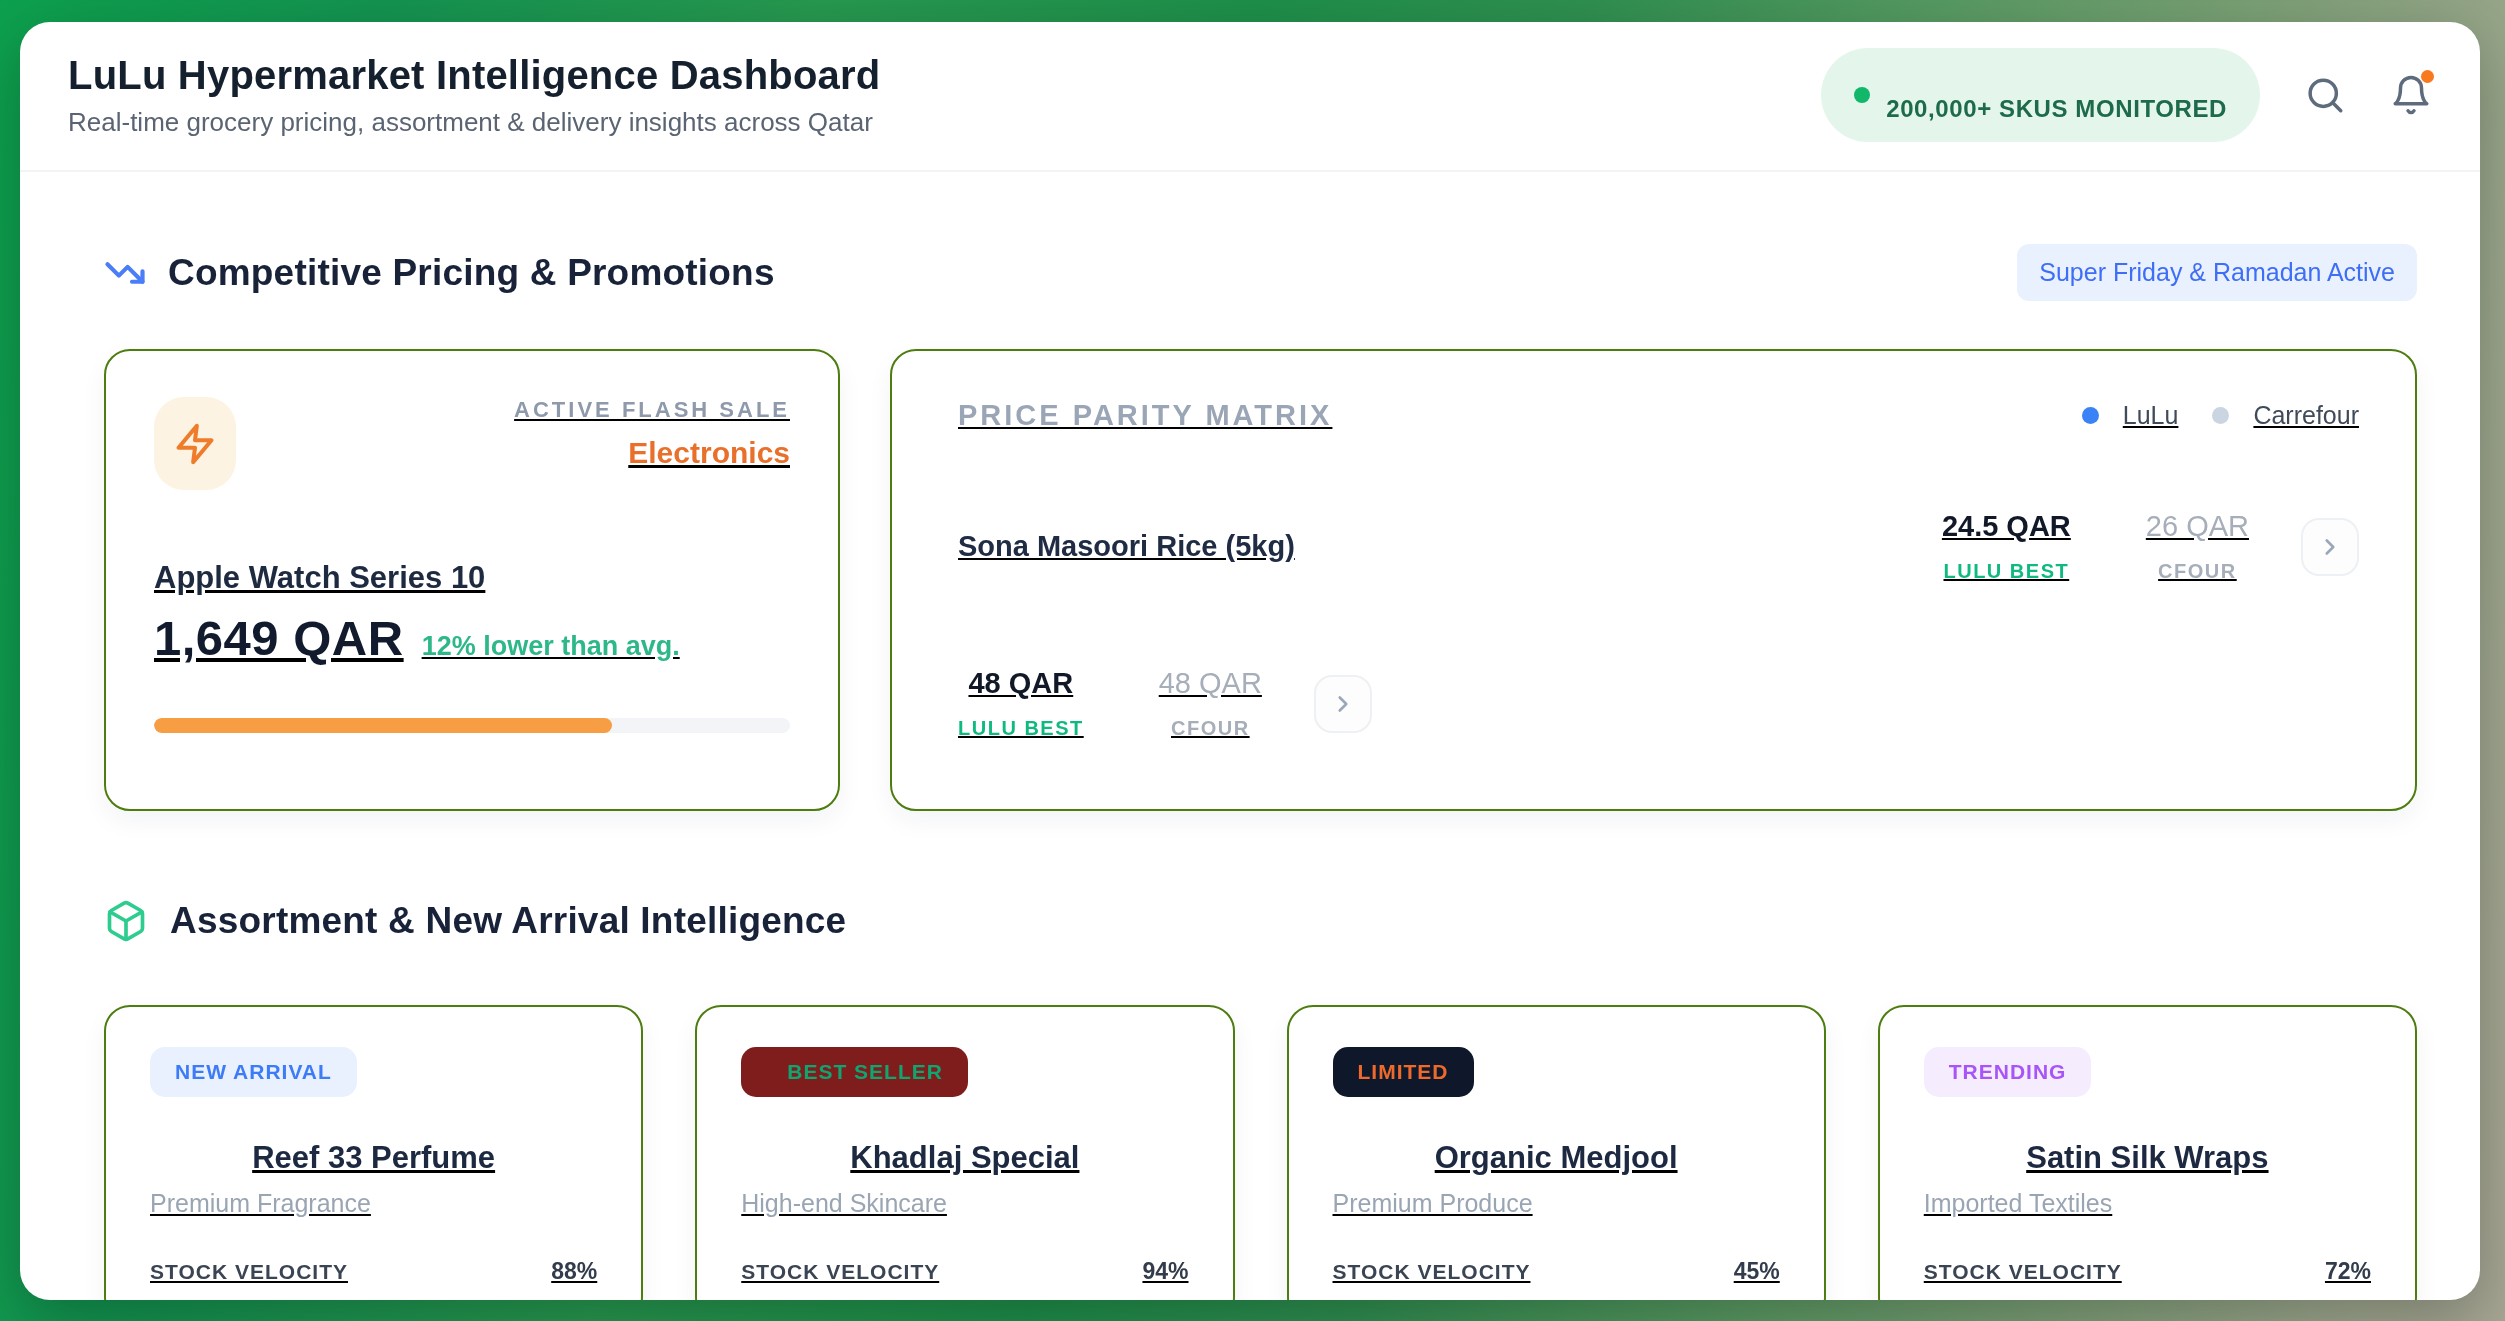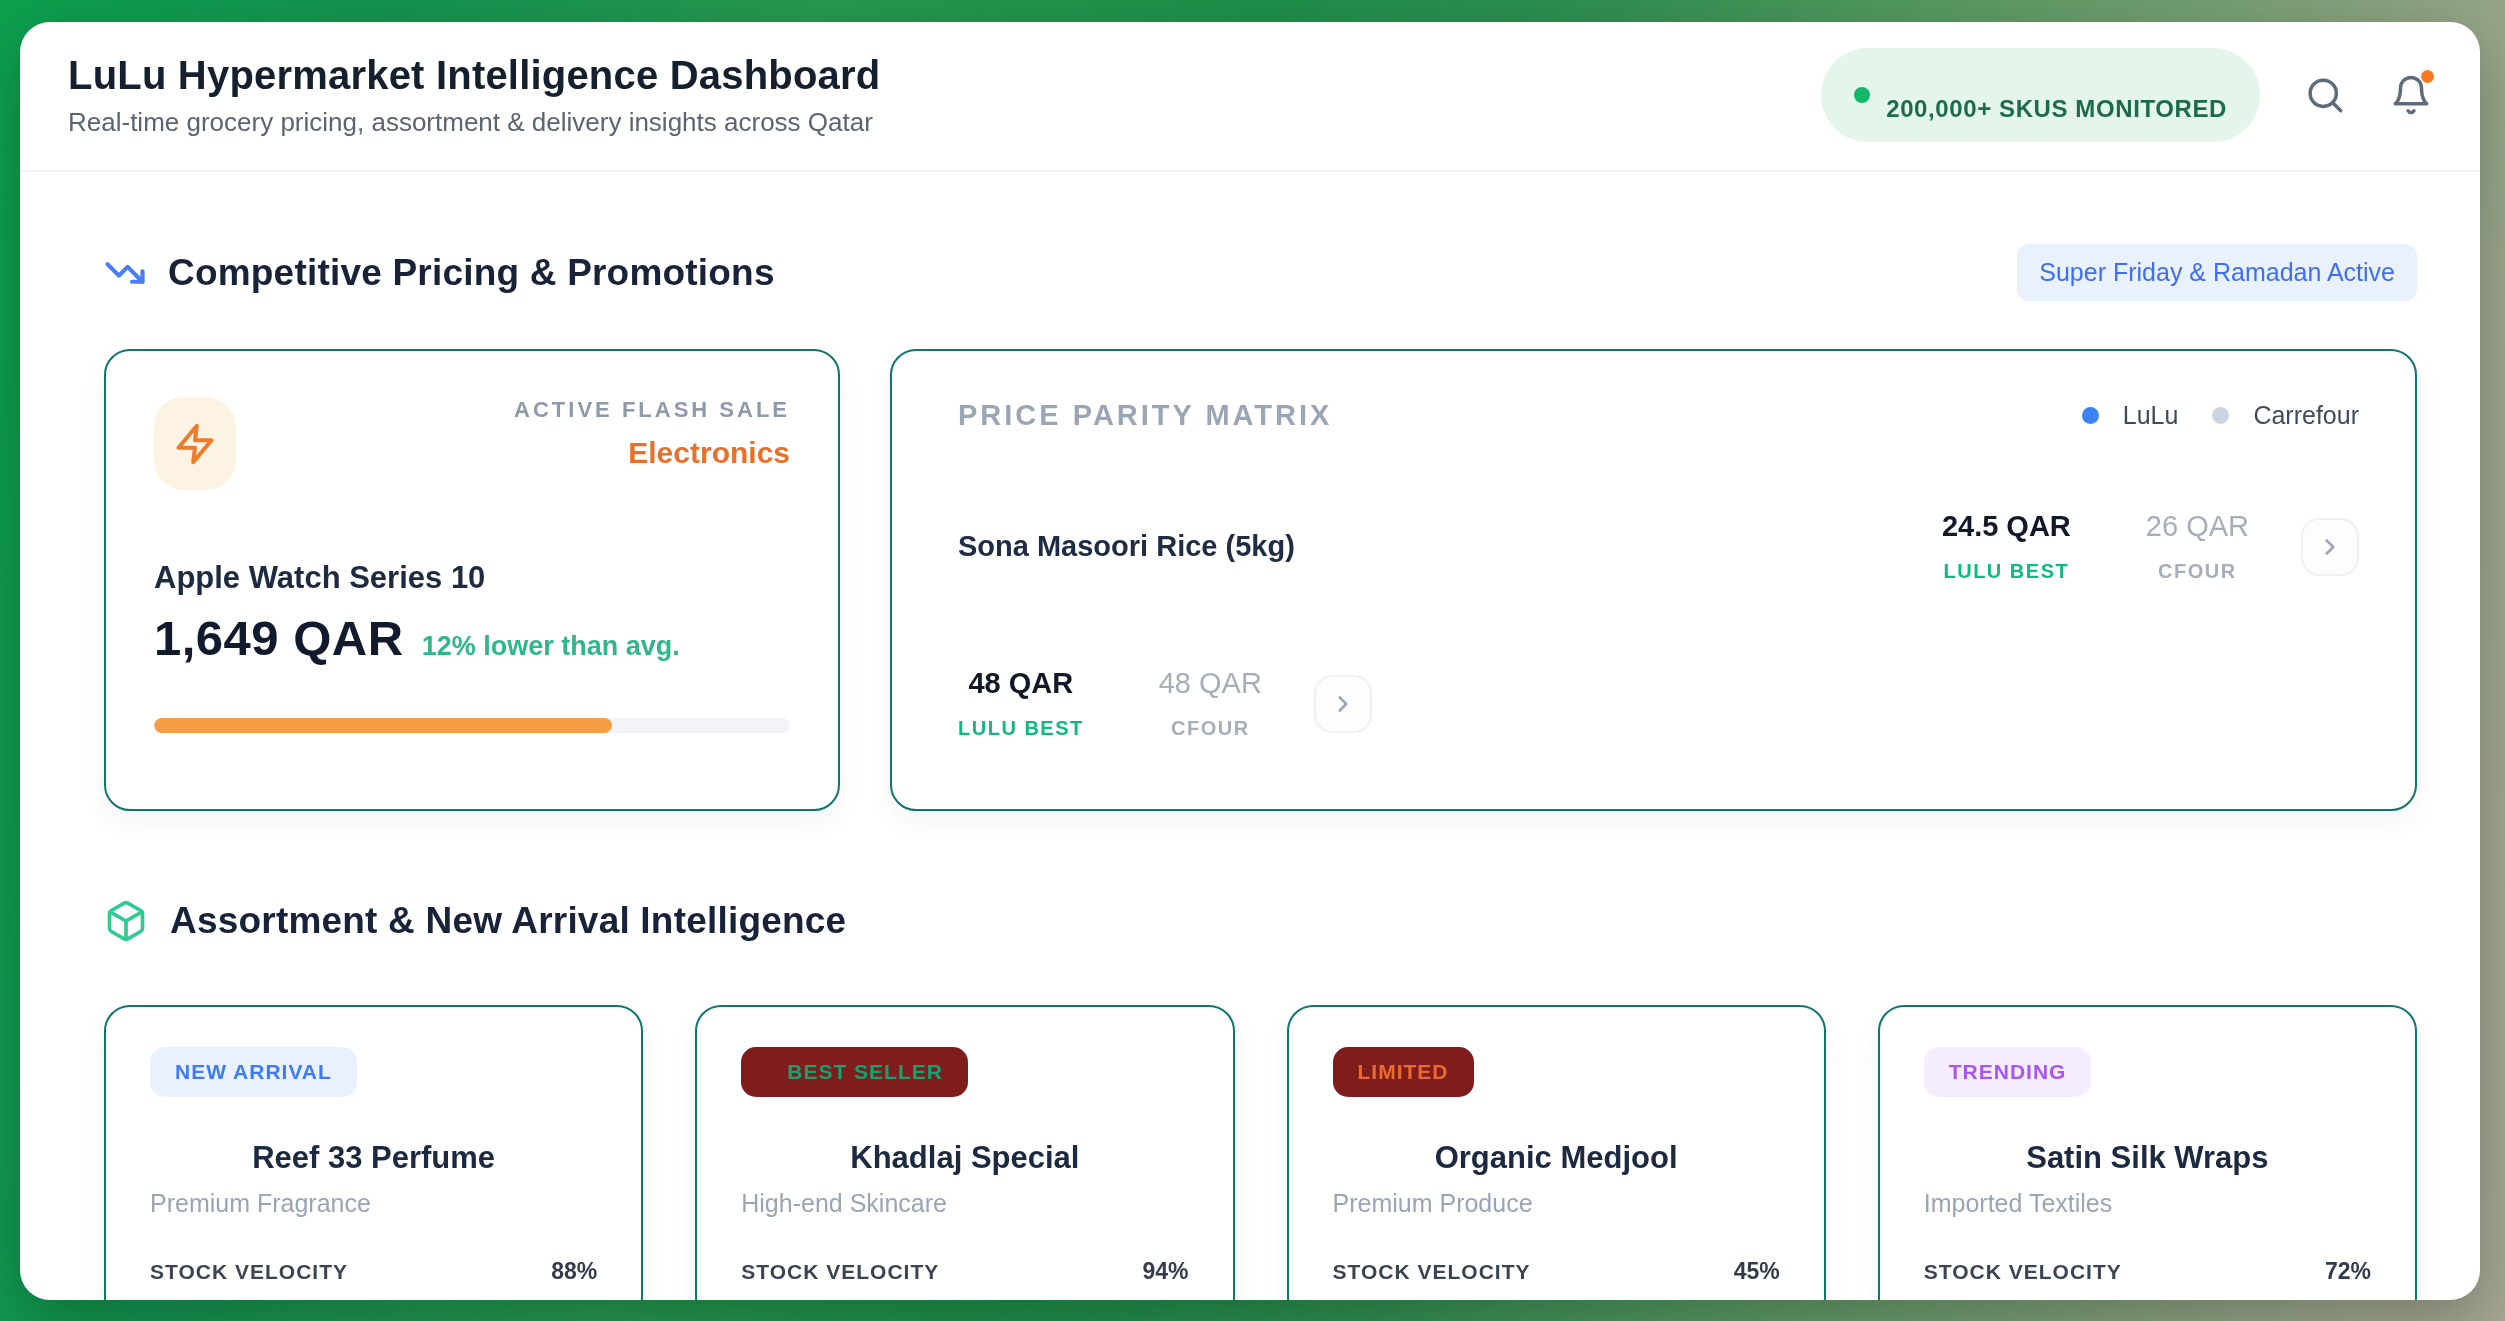--- a/index.html
+++ b/index.html
@@ -34,22 +34,23 @@
   .content{ padding:0 63px 0 84px; }
   .sect-head{ display:flex; align-items:center; justify-content:space-between; margin-top:72px;gap:28px; }
   .sect-head-left{ display:flex; align-items:center; gap:22px; }
   .sect-title{ font-size:37px; font-weight:700; color:#18233a; letter-spacing:.2px; }
   .active-badge{
     font-size:25px; font-weight:500; padding:14px 22px; border-radius:12px;
   }
   
   .pricing-row{ display:flex; gap:50px; margin-top:48px; }
   .card{
-    background:#fff; border:2px solid #0f766e; border-radius:26px;
+    background:#fff; border:2px solid #4d7c0f; border-radius:26px;
     box-shadow:0 10px 26px rgba(25,40,70,.05);
+    text-decoration:underline;
   }
   .flash-card{ width:736px; height:462px; padding:46px 48px; flex-shrink:0; }
   .flash-top{ display:flex; justify-content:space-between; align-items:flex-start; }
   .flash-iconbox{
     width:82px; height:93px; border-radius:30px; background:#fdf3e3;
     display:flex; align-items:center; justify-content:center;
   }
   .flash-meta{ text-align:right; }
   .flash-label{ font-size:22px; font-weight:700; letter-spacing:3px; color:#8e99ab; }
   .flash-cat{ font-size:30px; font-weight:700; margin-top:13px; }
@@ -265,21 +266,21 @@
         <div class="a-stock-row">
           <span class="a-stock-label">STOCK VELOCITY</span>
           <span class="a-pct">94%</span>
         </div>
         <div class="bar-track a-bar">
           <div class="bar-fill" style="width: 94%; background-color: rgb(46, 189, 133);"></div>
         </div>
       </div>
 
       <div class="card assort-card">
-        <span class="a-badge" style="background-color: #7f1d1d; color: rgb(237, 106, 44);">LIMITED</span>
+        <span class="a-badge" style="background-color: #0f172a; color: rgb(237, 106, 44);">LIMITED</span>
         <div class="a-name">Organic Medjool</div>
         <div class="a-cat">Premium Produce</div>
         <div class="a-stock-row">
           <span class="a-stock-label">STOCK VELOCITY</span>
           <span class="a-pct">45%</span>
         </div>
         <div class="bar-track a-bar">
           <div class="bar-fill" style="width: 45%; background-color: rgb(245, 154, 60);"></div>
         </div>
       </div>

